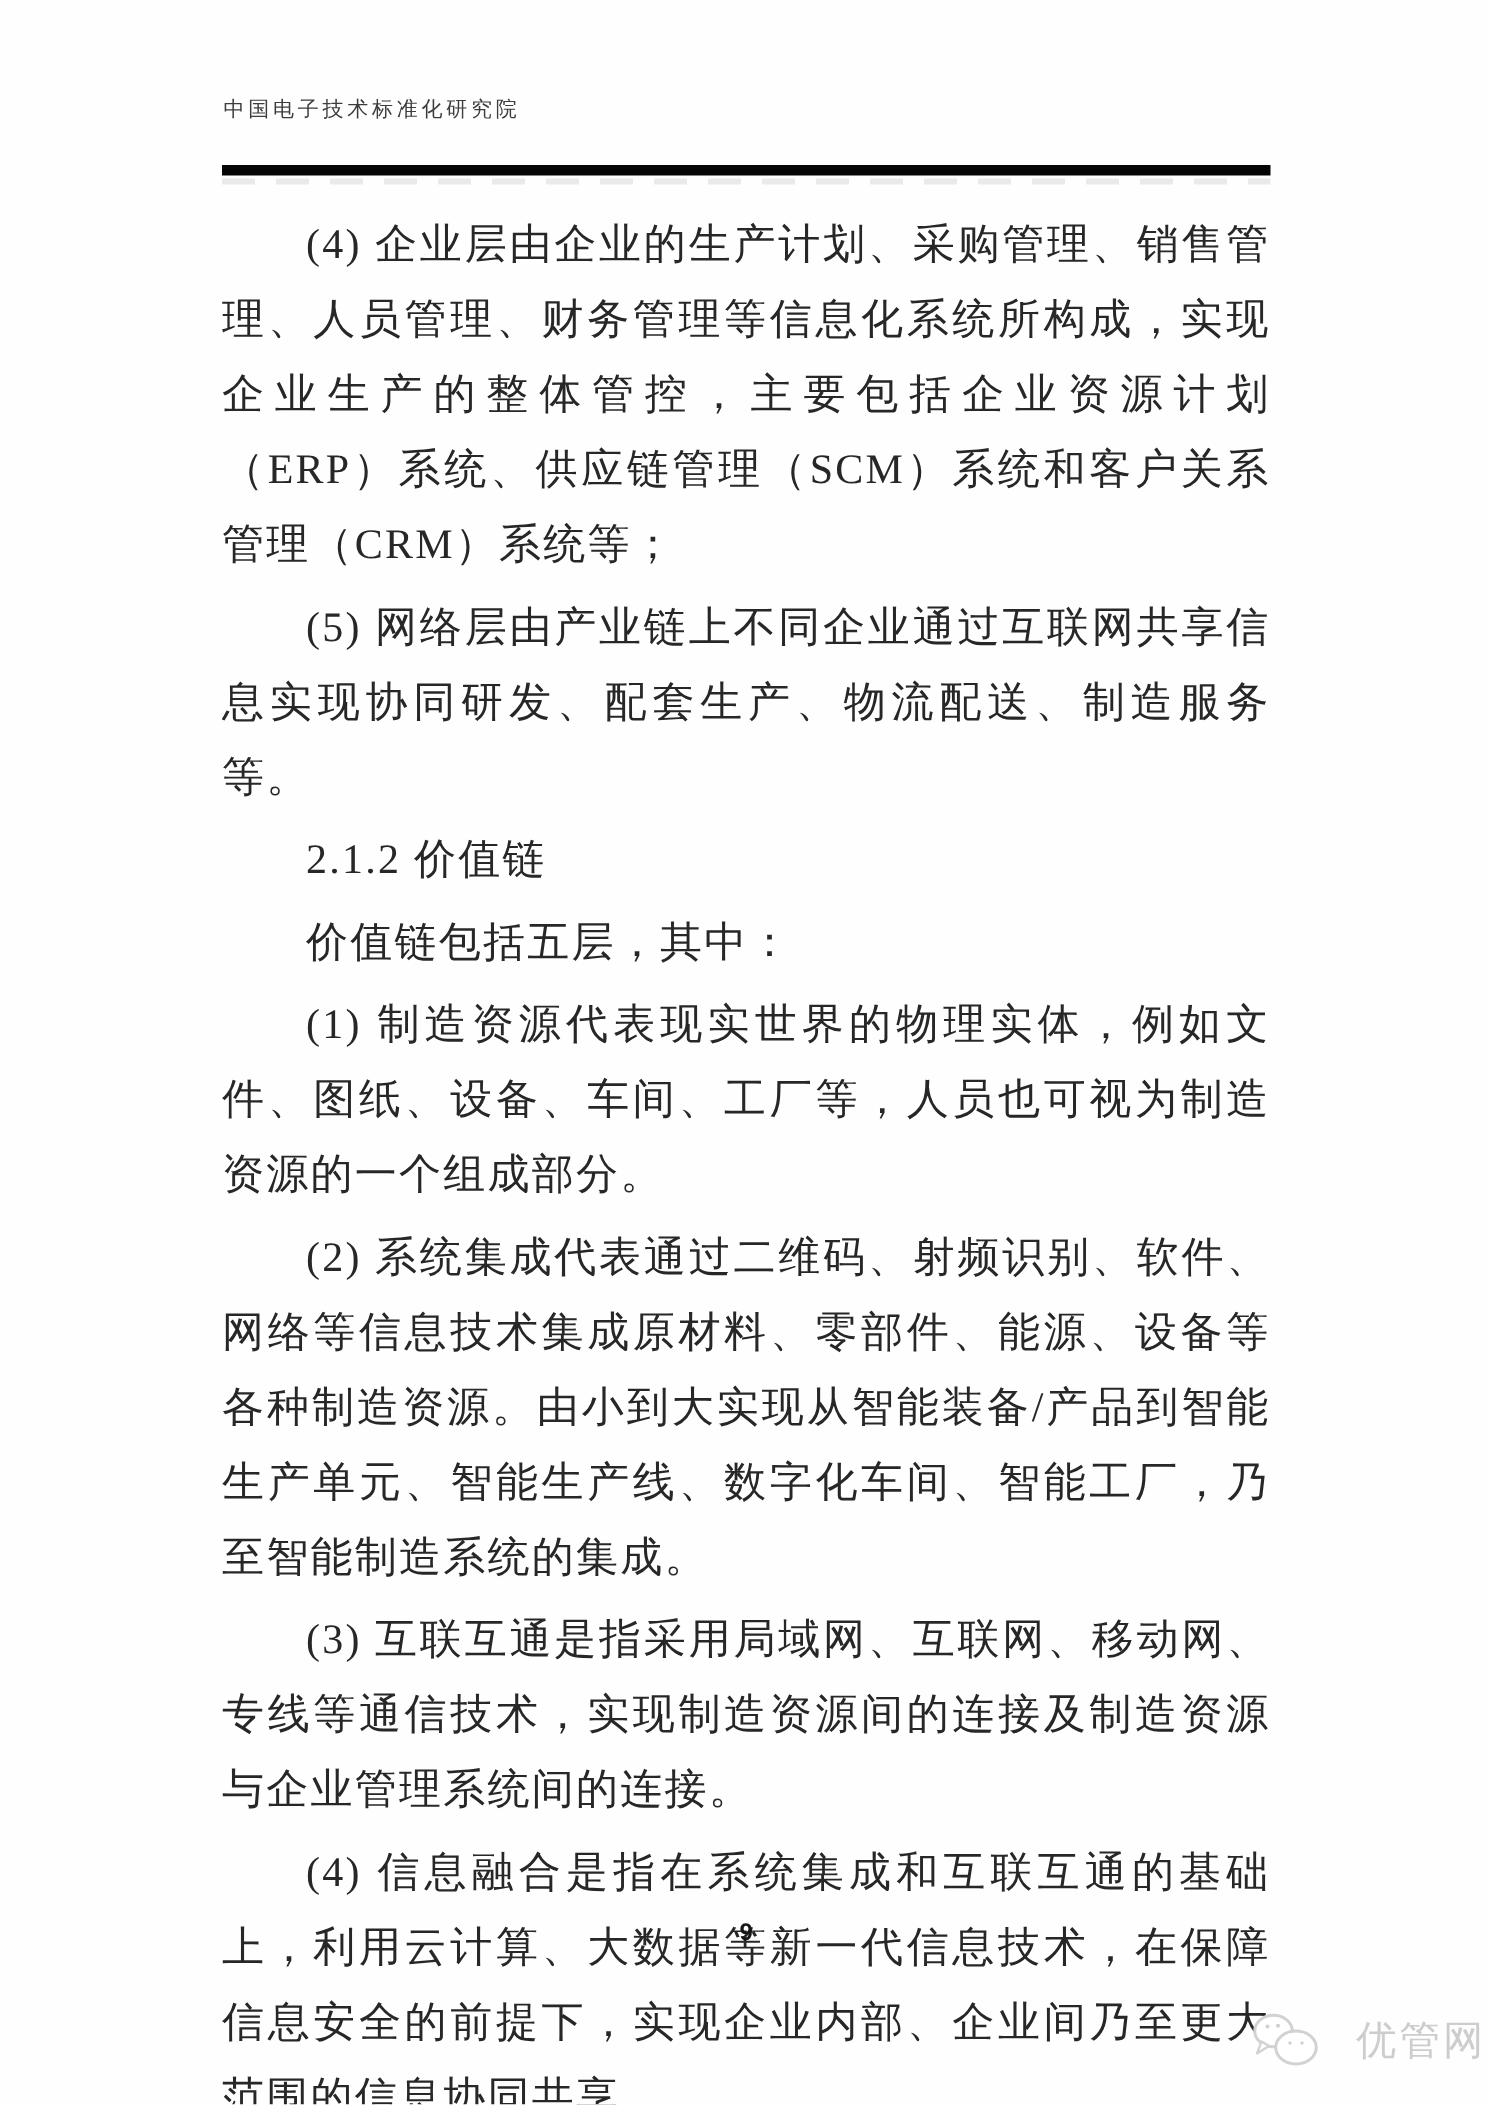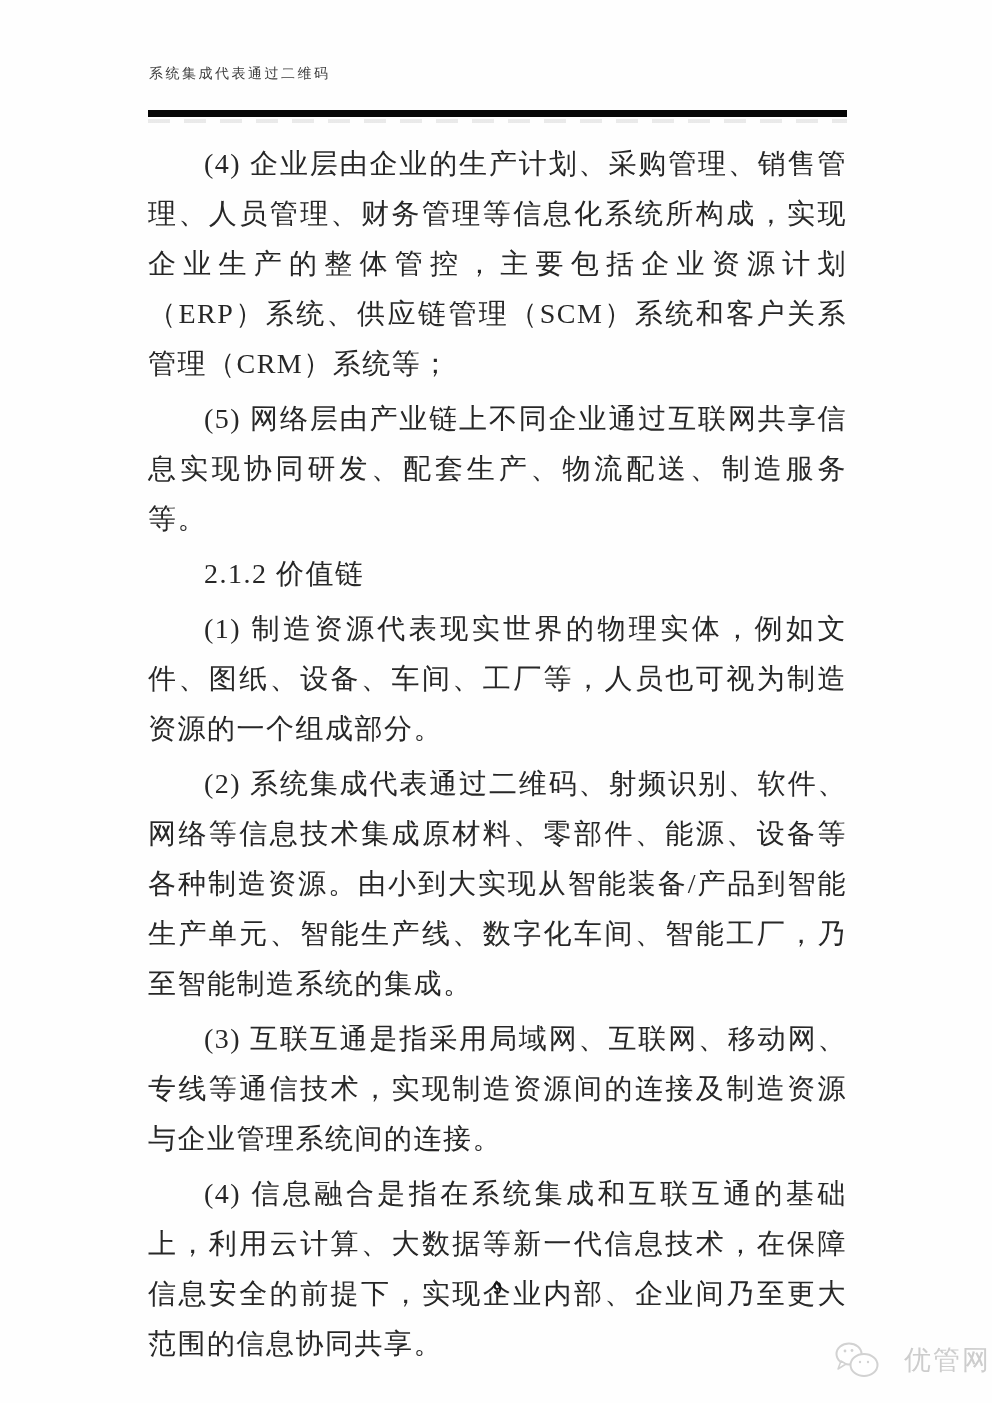--- a/index.html
+++ b/index.html
@@ -94,30 +94,31 @@
     font-family: "Liberation Sans", "DejaVu Sans", sans-serif;
     white-space: nowrap;
   }
 </style>
 </head>
 <body>
 
 <div class="page">
 
   <div class="doc-header">
-    <div class="hline">系统集成代表通过二维码</div>
+    <div class="hline">中国电子技术标准化研究院</div>
   </div>
 
   <div class="header-rule"></div>
   <div class="header-rule-artifact"></div>
 
   <div class="doc-body">
       <p class="para">(4) 企业层由企业的生产计划、采购管理、销售管理、人员管理、财务管理等信息化系统所构成，实现企业生产的整体管控，主要包括企业资源计划（ERP）系统、供应链管理（SCM）系统和客户关系管理（CRM）系统等；</p>
       <p class="para">(5) 网络层由产业链上不同企业通过互联网共享信息实现协同研发、配套生产、物流配送、制造服务等。</p>
       <p class="heading">2.1.2  价值链</p>
+      <p class="para">价值链包括五层，其中：</p>
       <p class="para">(1) 制造资源代表现实世界的物理实体，例如文件、图纸、设备、车间、工厂等，人员也可视为制造资源的一个组成部分。</p>
       <p class="para">(2) 系统集成代表通过二维码、射频识别、软件、网络等信息技术集成原材料、零部件、能源、设备等各种制造资源。由小到大实现从智能装备/产品到智能生产单元、智能生产线、数字化车间、智能工厂，乃至智能制造系统的集成。</p>
       <p class="para">(3) 互联互通是指采用局域网、互联网、移动网、专线等通信技术，实现制造资源间的连接及制造资源与企业管理系统间的连接。</p>
       <p class="para">(4) 信息融合是指在系统集成和互联互通的基础上，利用云计算、大数据等新一代信息技术，在保障信息安全的前提下，实现企业内部、企业间乃至更大范围的信息协同共享。</p>
     </div>
 
   <div class="page-number">9</div>
 
   <div class="watermark">
     <svg class="wm-icon" width="50" height="40" viewBox="0 0 50 40">

